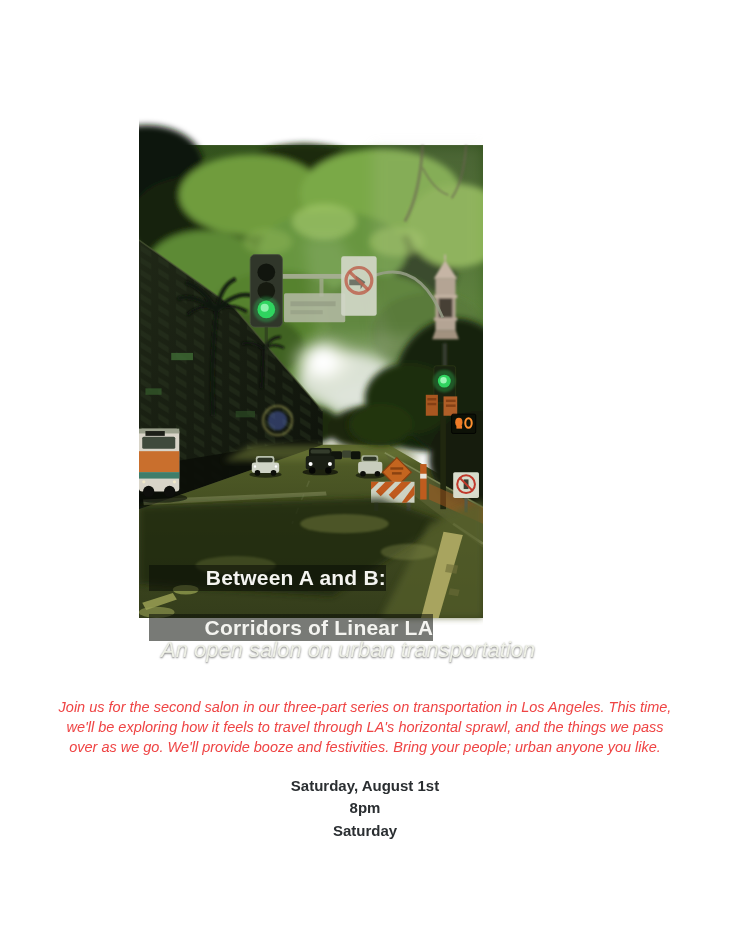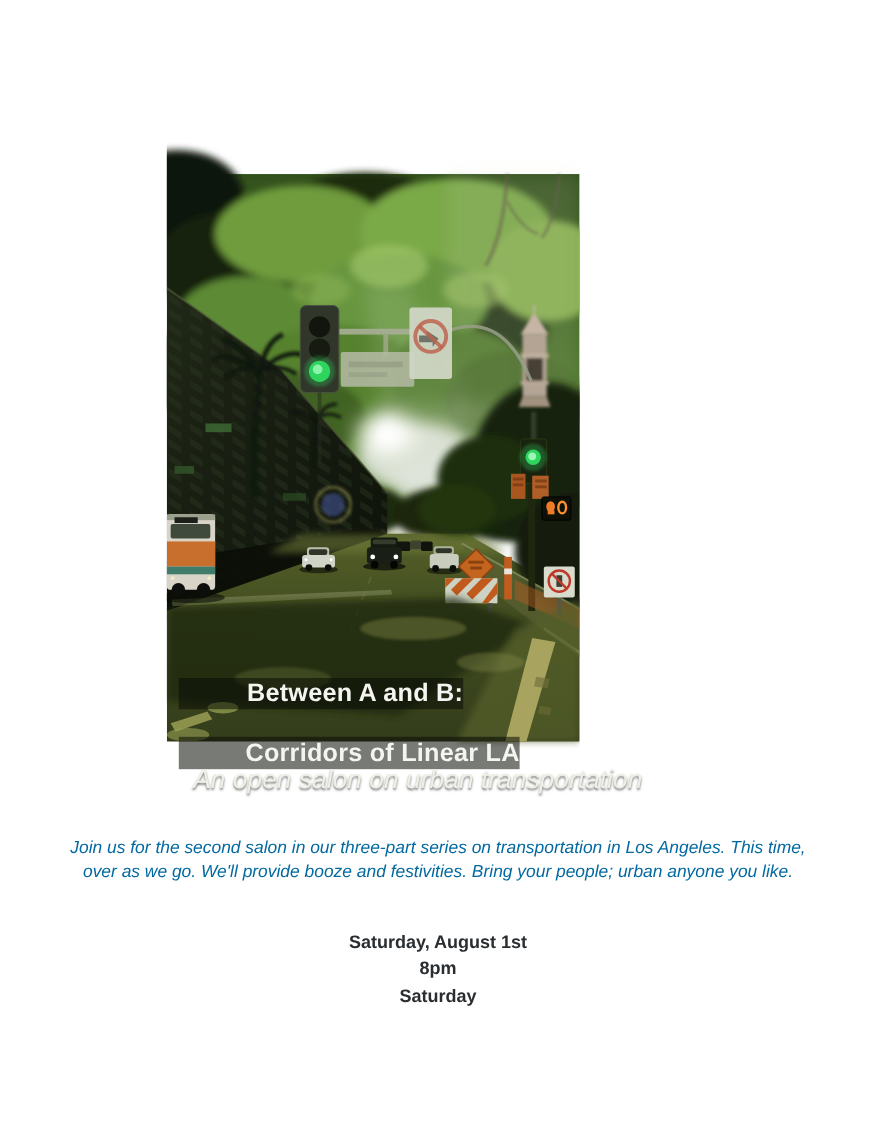--- a/index.html
+++ b/index.html
@@ -21,21 +21,21 @@
   .strip1 { left:10px; top:477px; width:237px; height:26px; line-height:26px; }
   .strip2 { left:10px; top:510px; width:284px; height:27px; line-height:27px;margin-top:16px; }
   .poster-subtitle {
     position:absolute; left:22px; top:549px;
     font-style:italic; font-size:22px; color:#eef0e6;
     text-shadow:0 1px 2px rgba(0,0,0,0.55); white-space:nowrap;
   }
   .invitation {
     position:absolute; left:0; top:697px; width:730px;
     text-align:center; font-style:italic; font-size:14.5px; line-height:20px;
-    color:#0369a1;
+    color:#ef4444;
   }
   .event-details {
     position:absolute; left:0; top:775px; width:730px;
     text-align:center; font-weight:bold; font-size:15px; line-height:22.4px;
     color:#2a2e31;
   }
 </style>
 </head>
 <body>
 
@@ -329,20 +329,21 @@
       <span>Between A and B:</span>
     </div>
     <div class="title-strip strip2">
       <span>Corridors of Linear LA</span>
     </div>
     <div class="poster-subtitle">An open salon on urban transportation</div>
   </div>
 
   <div class="invitation">
     <div>Join us for the second salon in our three-part series on transportation in Los Angeles. This time,</div>
+    <div>we'll be exploring how it feels to travel through LA's horizontal sprawl, and the things we pass</div>
     <div>over as we go. We'll provide booze and festivities. Bring your people; urban anyone you like.</div>
   </div>
 
   <div class="event-details">
     <div>Saturday, August 1st</div>
     <div>8pm</div>
     <div>Saturday</div>
   </div>
 
 </div>

